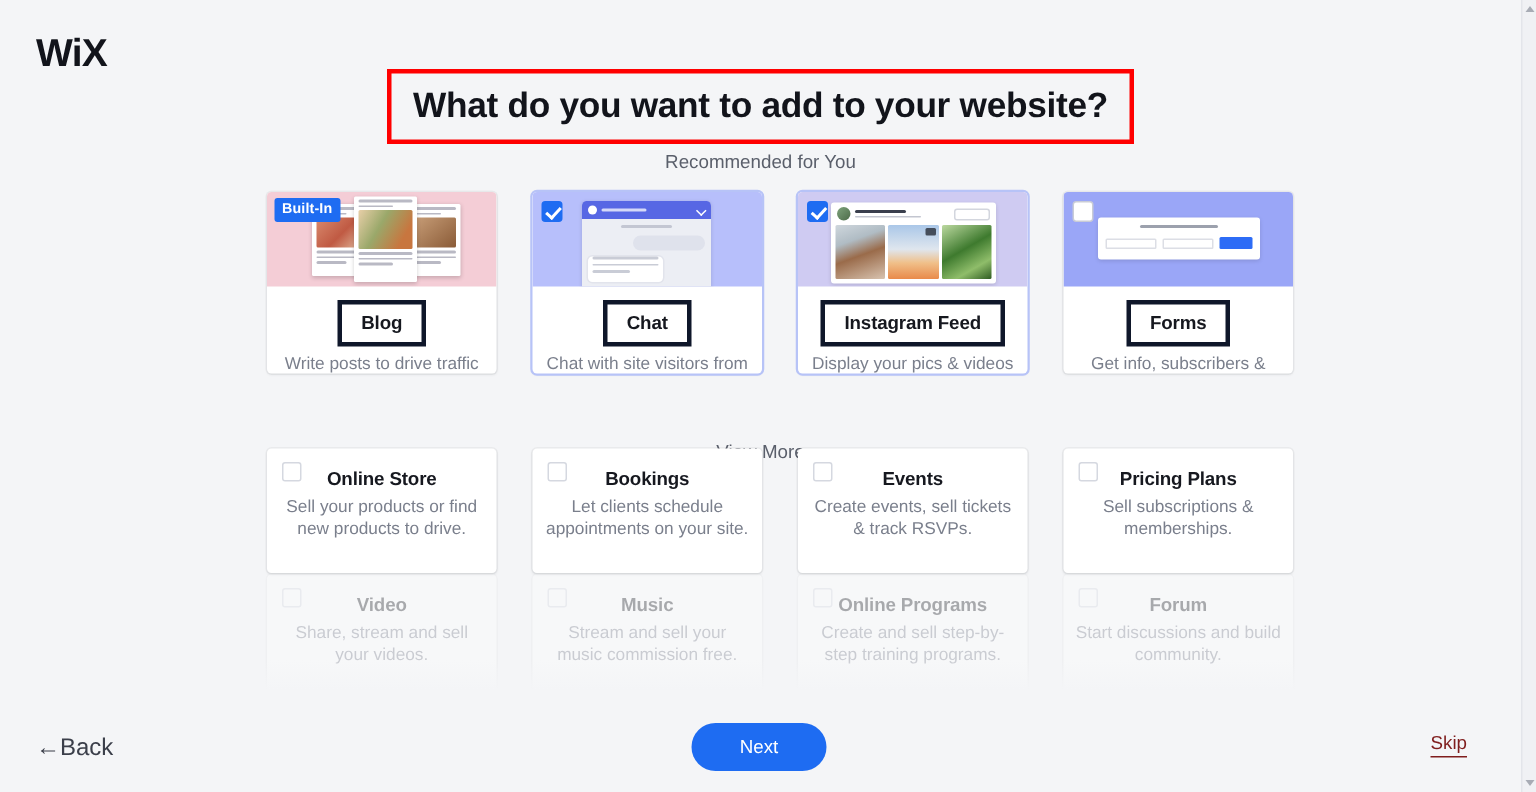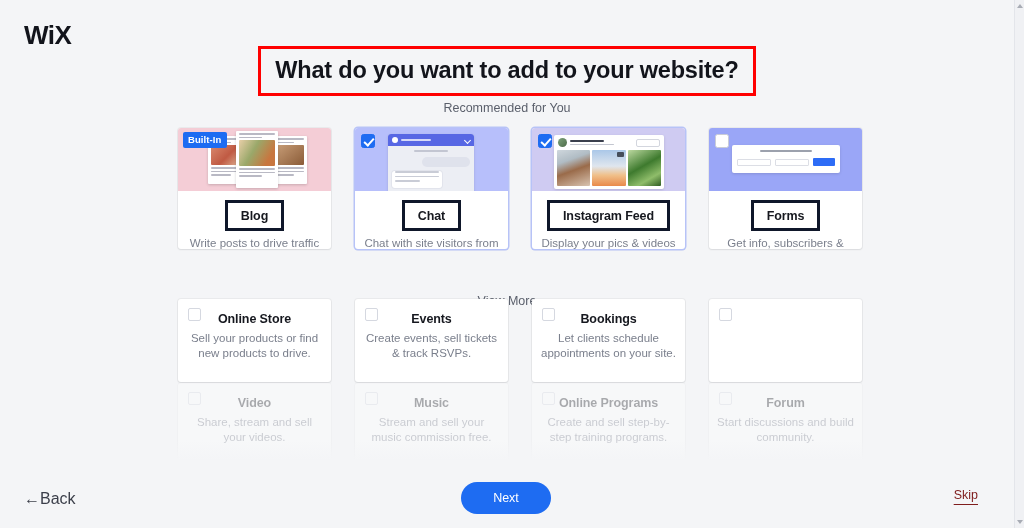--- a/index.html
+++ b/index.html
@@ -423,35 +423,39 @@
     <div class="chk plain"></div>
     <div class="card-body more">
       <div class="card-title">Online Store</div>
       <div class="card-desc">Sell your products or find new products to drive.</div>
     </div>
   </div>
 
   <div class="card more-card card-hl">
     <div class="chk plain"></div>
     <div class="card-body more">
+      <div class="card-title">Bookings</div>
+      <div class="card-desc">Let clients schedule appointments on your site.</div>
+    </div>
+  </div>
+
+  <div class="card more-card card-hl">
+    <div class="chk plain"></div>
+    <div class="card-body more">
       <div class="card-title">Events</div>
       <div class="card-desc">Create events, sell tickets &amp; track RSVPs.</div>
     </div>
   </div>
 
   <div class="card more-card card-hl">
     <div class="chk plain"></div>
     <div class="card-body more">
-      <div class="card-title">Bookings</div>
-      <div class="card-desc">Let clients schedule appointments on your site.</div>
-    </div>
-  </div>
-
-  <div class="card more-card card-hl">
-    <div class="chk plain"></div>
+      <div class="card-title">Pricing Plans</div>
+      <div class="card-desc">Sell subscriptions &amp; memberships.</div>
+    </div>
   </div>
 </div>
 
 <div class="grid dim">
 
   <div class="card dim-card">
     <div class="chk plain"></div>
     <div class="card-body more">
       <div class="card-title">Video</div>
       <div class="card-desc">Share, stream and sell your videos.</div>

